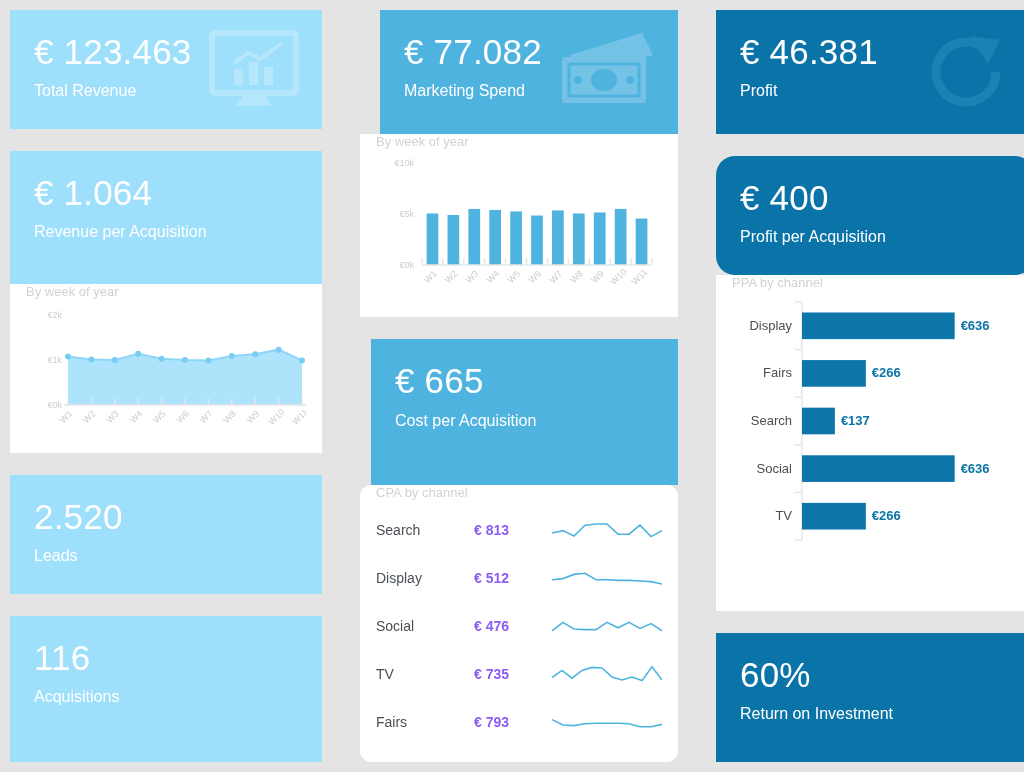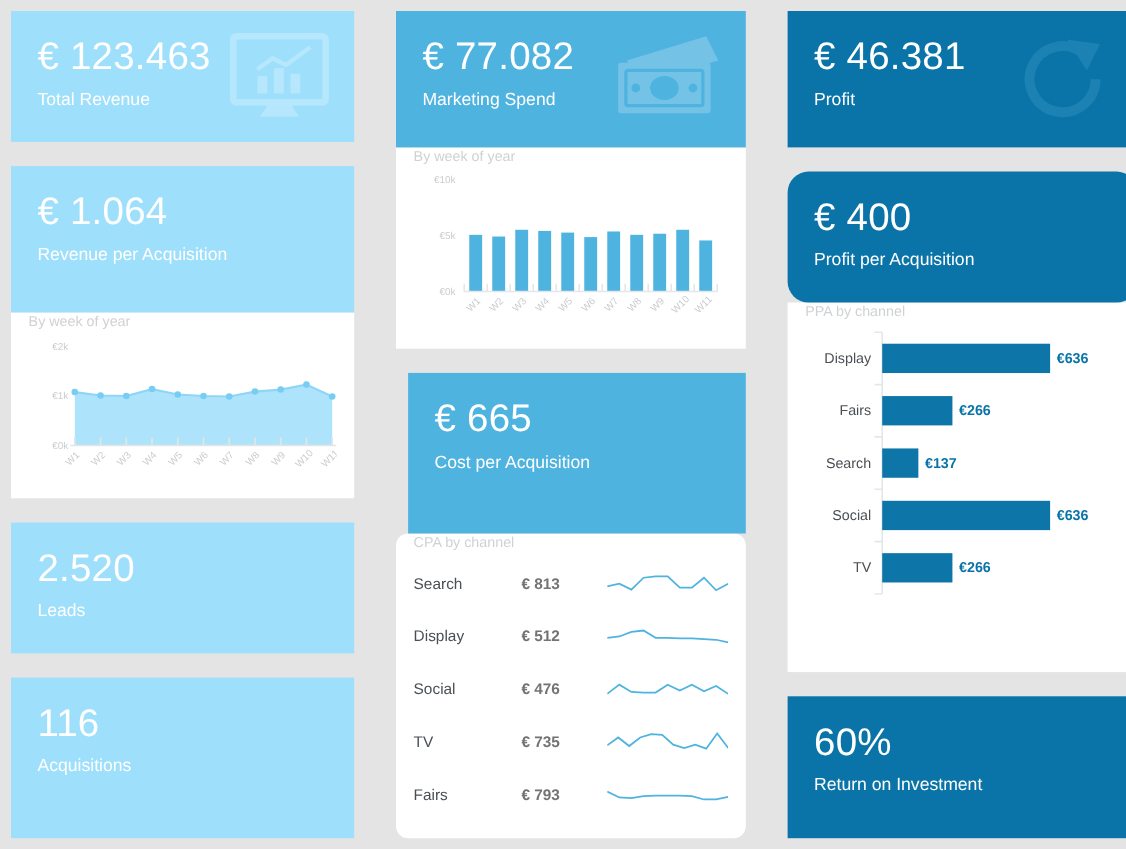--- a/index.html
+++ b/index.html
@@ -84,21 +84,21 @@
   }
   .panel.attached { margin-top: -22px; }
 
   
   .h-total-revenue   { height: 122px; }
   .h-rpa             { height: 136px; }
   .h-area-panel      { height: 175px; }
   .h-leads           { height: 122px; }
   .h-acq             { height: 150px; }
 
-  .h-mspend          { height: 128px; }
+  .h-mspend          { height: 128px; margin-left: 20px; }
   .h-bar-panel       { height: 190px; }
   .h-cpa             { height: 150px; margin-left: 11px; }
   .h-cpa-panel       { height: 290px; border-radius: 11px; }
 
   .h-profit          { height: 128px; }
   .h-ppa             { height: 122px; border-radius: 19px; }
   .h-ppa-panel       { height: 352px; }
   .h-roi             { height: 133px; }
 
   
@@ -108,21 +108,21 @@
     height: 48px;
   }
   .cpa-name {
     width: 98px;
     font-size: 14px;
     color: #4a4f54;
   }
   .cpa-val {
     width: 78px;
     font-size: 14px;
-    color: #737373;
+    color: #8b5cf6;
     font-weight: bold;
   }
   .cpa-spark { flex: 1; height: 34px; }
 
   svg { display: block; }
   .tick-lbl { font-size: 9px; fill: #c9cccf; }
   .axis-lbl { font-size: 9px; fill: #c9cccf; }
   .cat-lbl  { font-size: 13px; fill: #4a4f54; }
   .bar-val  { font-size: 13px; fill: #0a74a8; font-weight: bold; }
 </style>

